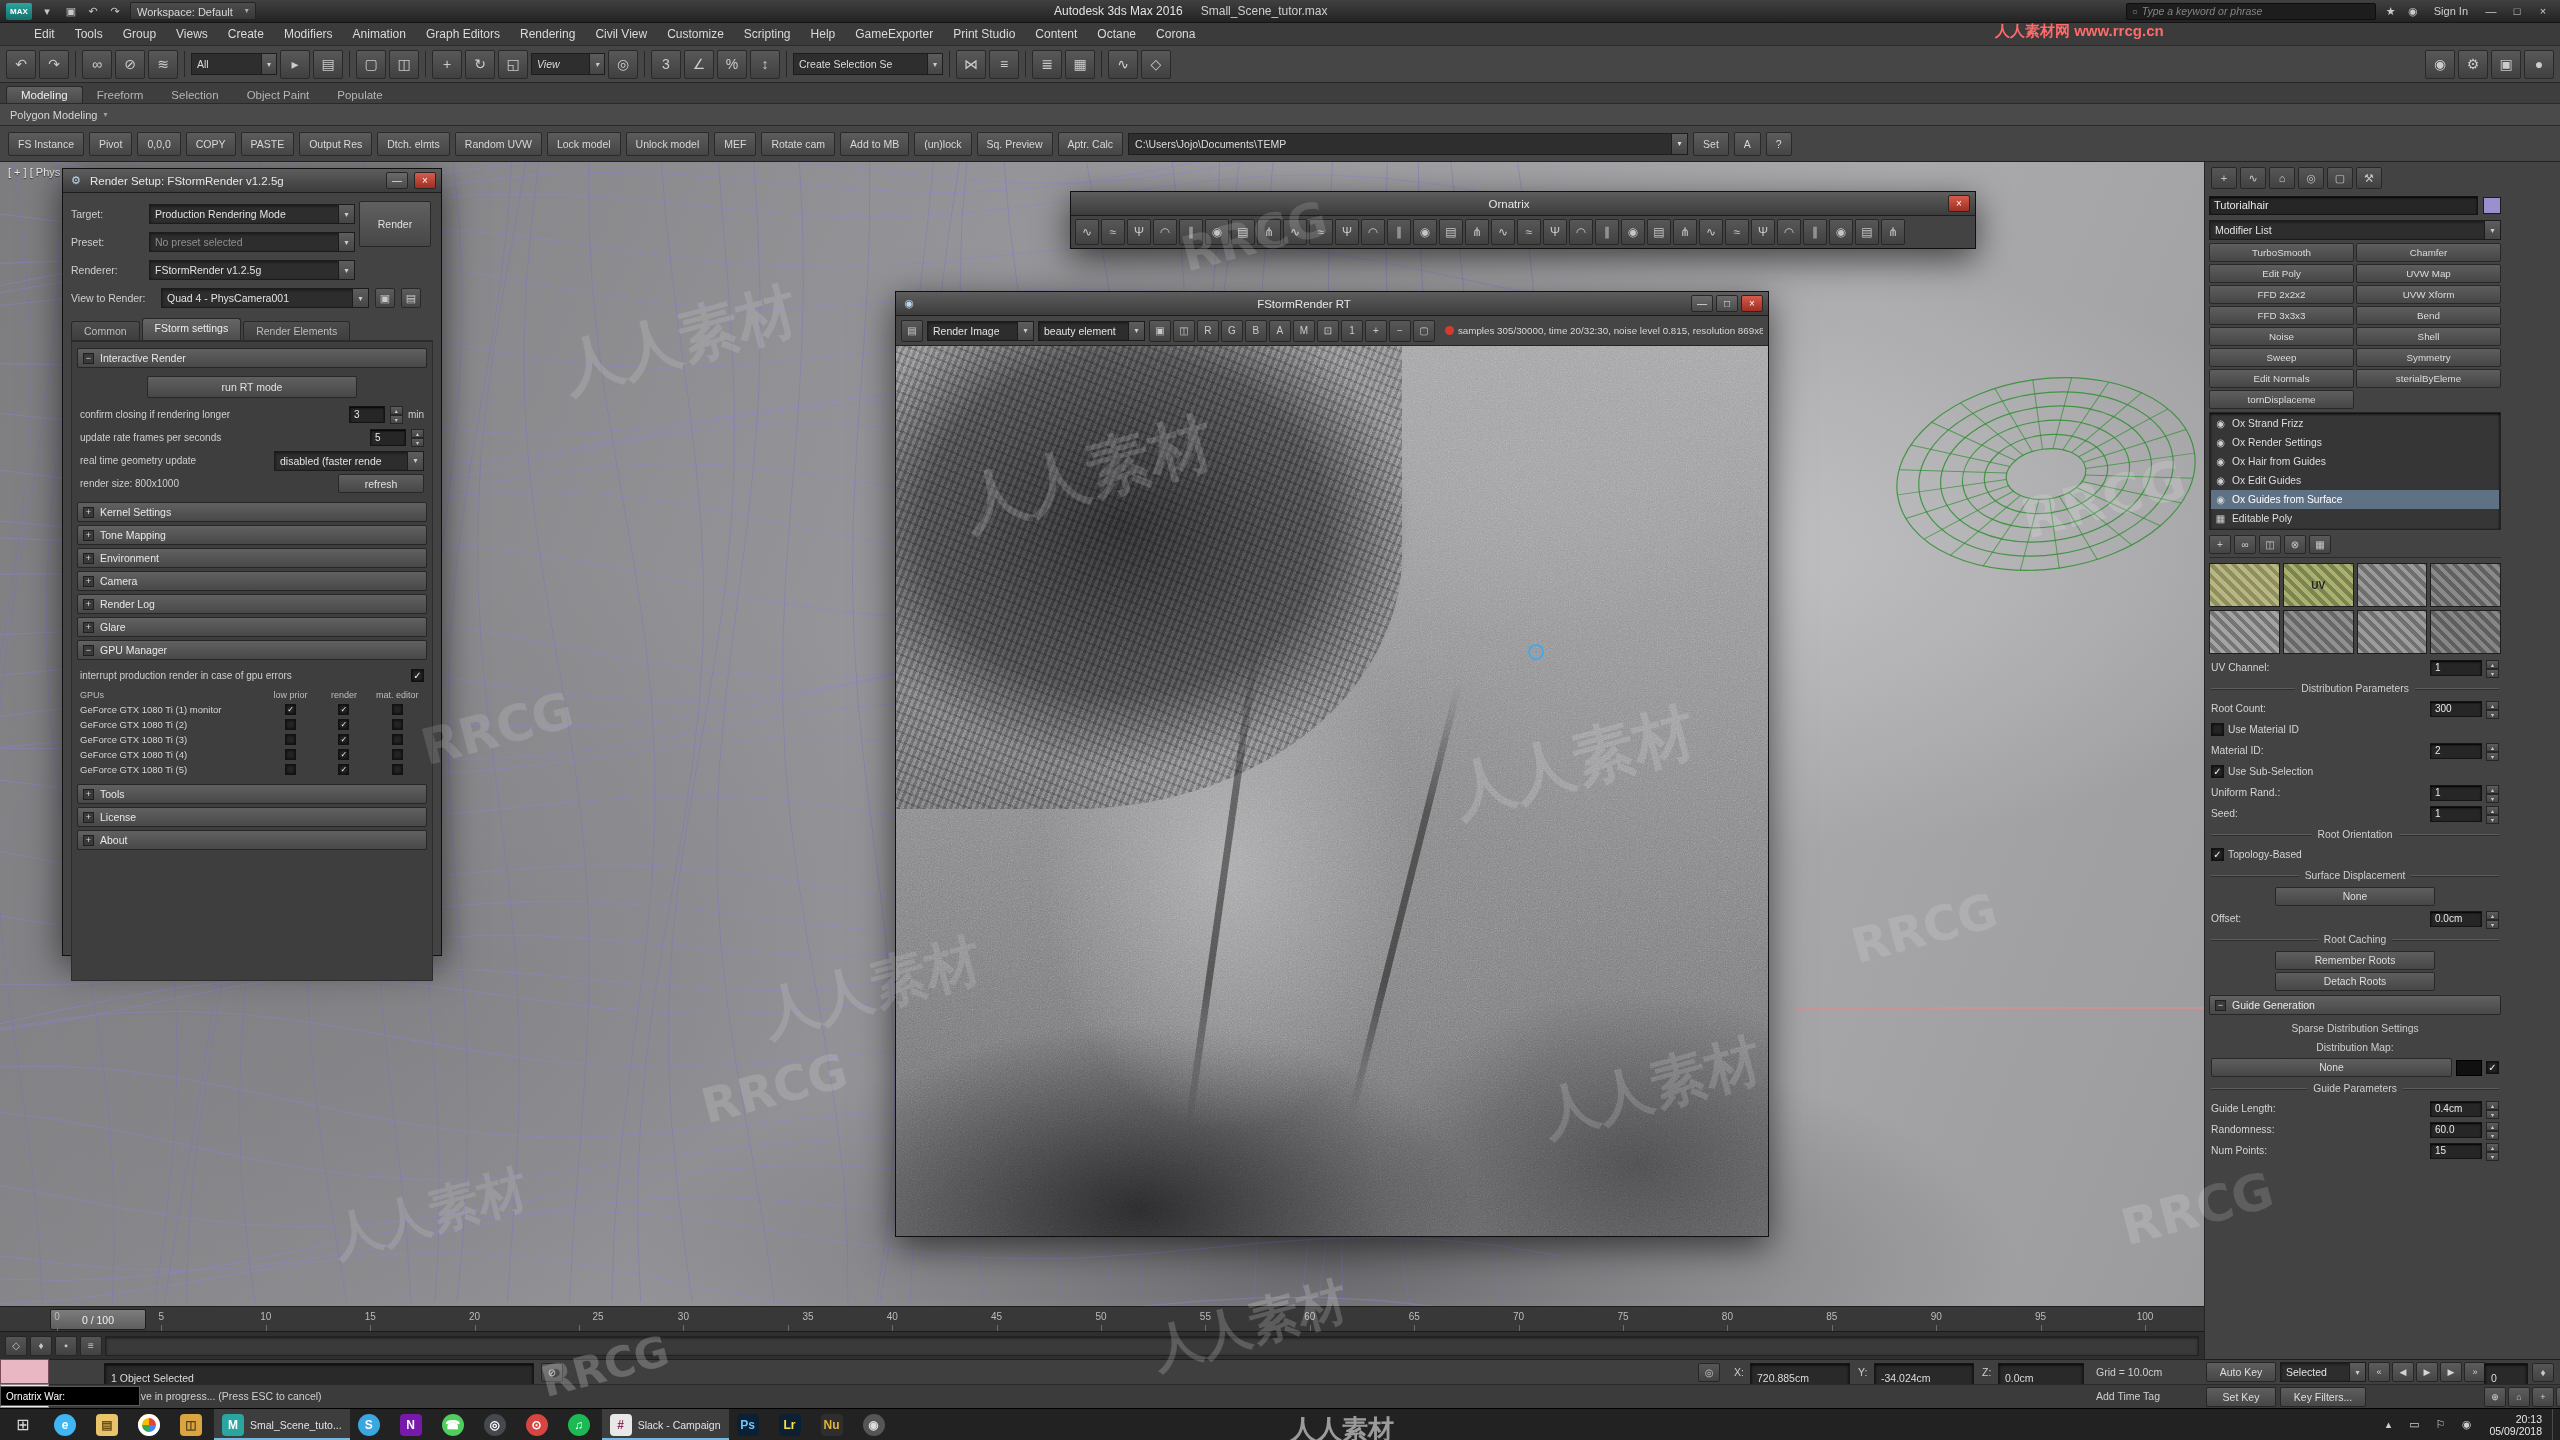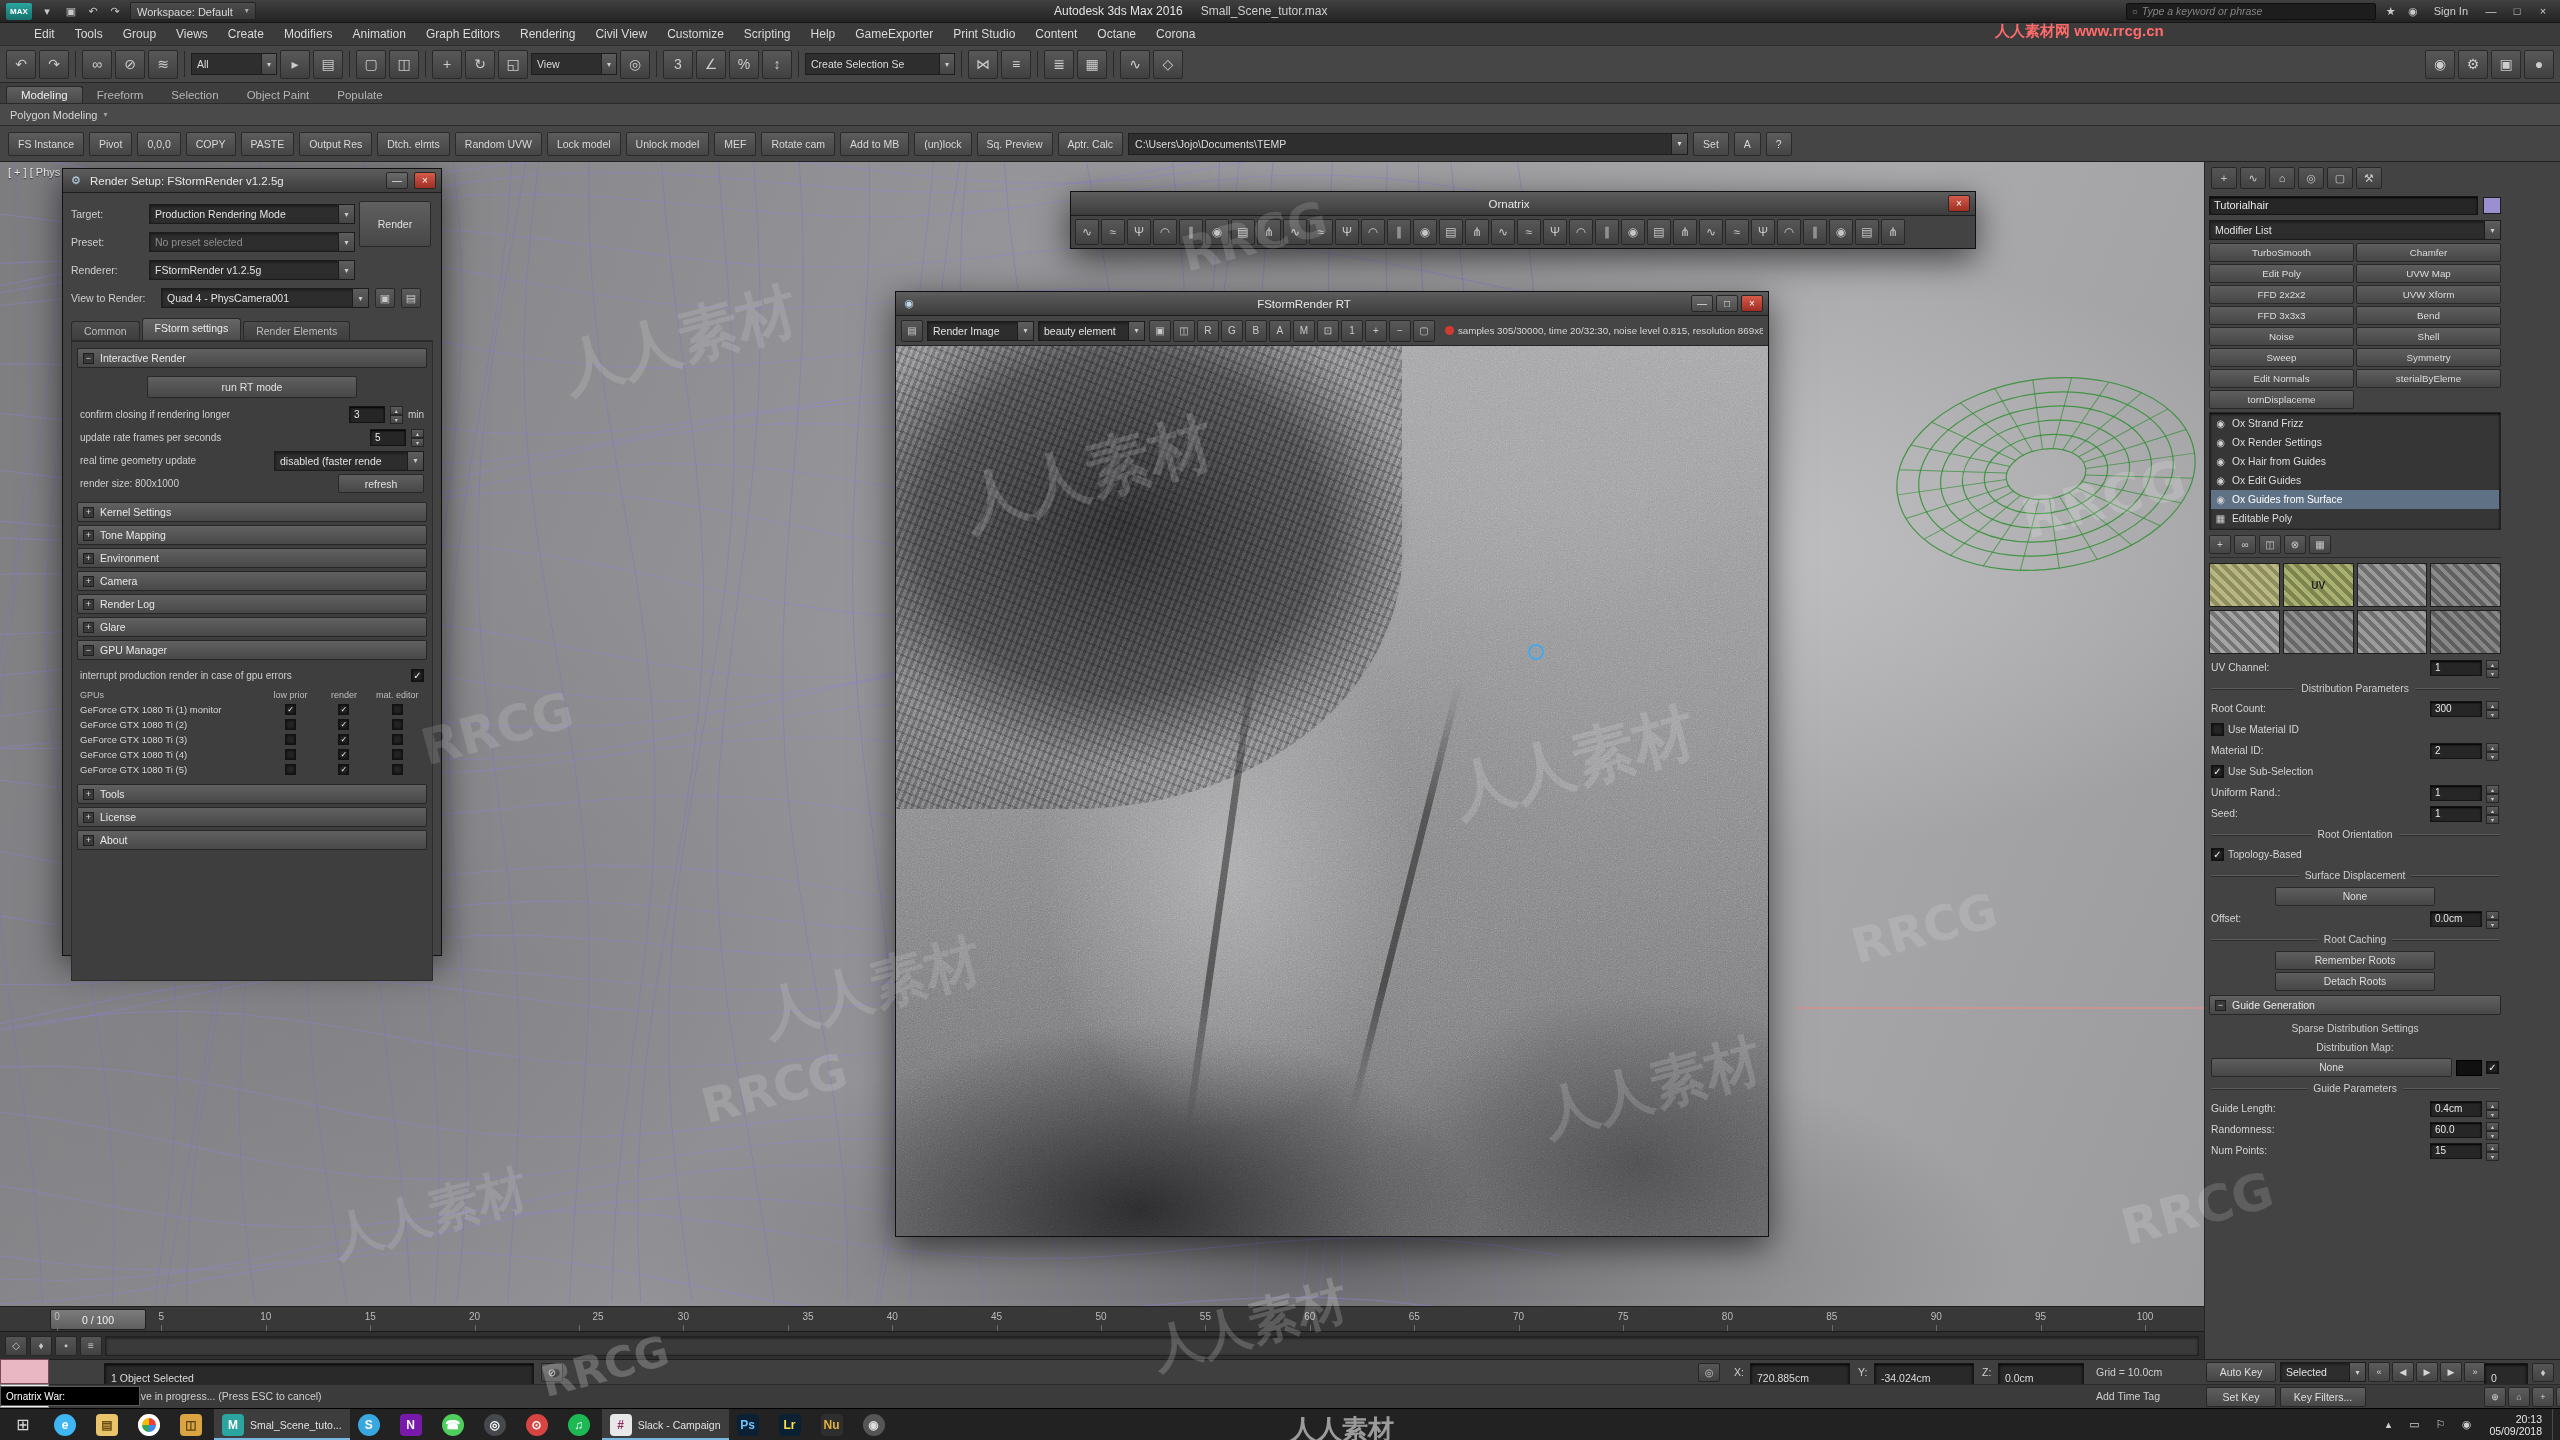--- a/index.html
+++ b/index.html
@@ -274,21 +274,21 @@
       </div>
       <div class="tool-icon">▸</div>
       <div class="tool-icon">▤</div>
       <div class="tool-sep"></div>
       <div class="tool-icon">▢</div>
       <div class="tool-icon">◫</div>
       <div class="tool-sep"></div>
       <div class="tool-icon">+</div>
       <div class="tool-icon">↻</div>
       <div class="tool-icon">◱</div>
-      <div class="tool-combo" style="width: 86px;">
+      <div class="tool-combo" style="width: 74px; font-style: italic;">
         <span>View</span>
         <span class="arr">▾</span>
       </div>
       <div class="tool-icon">◎</div>
       <div class="tool-sep"></div>
       <div class="tool-icon">3</div>
       <div class="tool-icon">∠</div>
       <div class="tool-icon">%</div>
       <div class="tool-icon">↕</div>
       <div class="tool-sep"></div>

